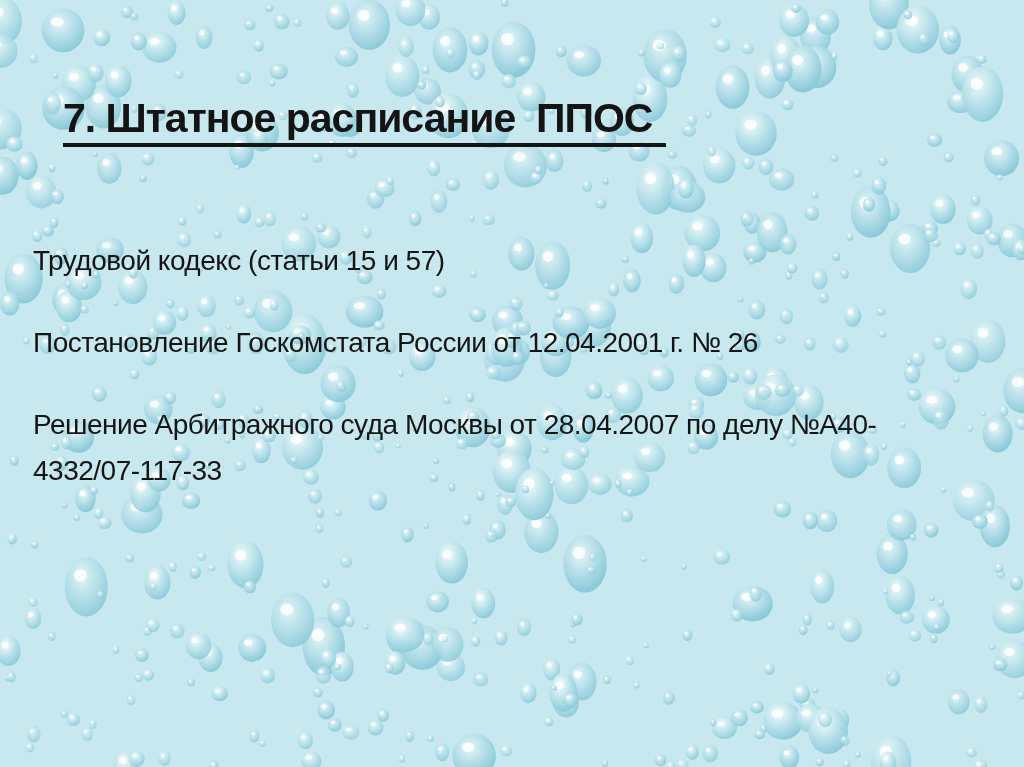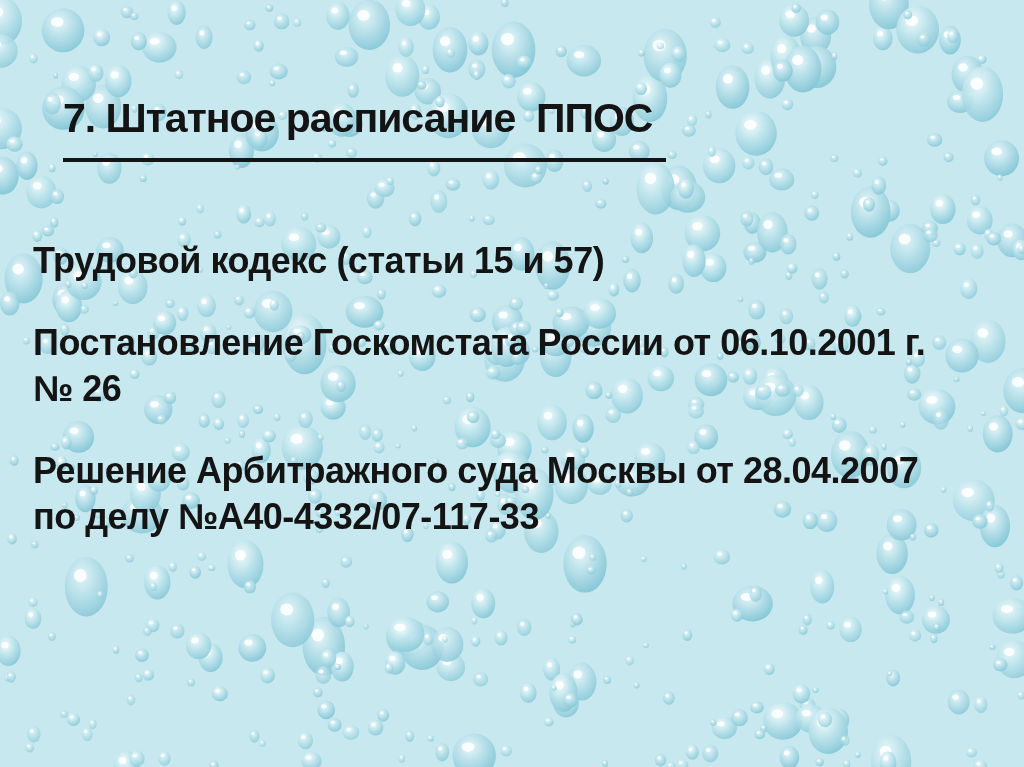--- a/index.html
+++ b/index.html
@@ -27,37 +27,36 @@
     left: 63px;
     top: 96px;
     display: inline-block;
     font-size: 41px;
     font-weight: bold;
     line-height: 44px;
     letter-spacing: -1px;
     color: #141414;
     white-space: pre;
     padding-right: 14px;
-    padding-bottom: 18px;
+    padding-bottom: 3px;
     border-bottom: 4px solid #141414;
   }
   #body-text {
     position: absolute;
     left: 33px;
     top: 238px;
     width: 900px;
     color: #141414;
   }
   .paragraph {
-    font-size: 36px;
+    font-size: 28px;
     line-height: 46px;
     letter-spacing: -0.5px;
     margin: 0 0 36px 0;
     white-space: pre-wrap;
-    font-weight: bold;
   }
   .paragraph:last-child {
     margin-bottom: 16px;
   }
 </style>
 </head>
 <body>
 
 <div id="slide">
 
@@ -1338,17 +1337,17 @@
         <ellipse cx="202.6" cy="417.9" rx="1.7" ry="1.6" fill="#ffffff" opacity="0.85"></ellipse>
         <ellipse cx="711.9" cy="151.5" rx="3.9" ry="5.3" fill="url(#dropGradA)" opacity="0.75"></ellipse>
         <ellipse cx="710.8" cy="149.5" rx="1.2" ry="1.2" fill="#ffffff" opacity="0.85"></ellipse>
       </g>
   </svg>
 
   <div id="title" style="color: rgb(20, 20, 20); border-bottom-color: rgb(20, 20, 20);">7. Штатное расписание  ППОС</div>
 
   <div id="body-text" style="color: rgb(20, 20, 20);">
     <p class="paragraph">Трудовой кодекс (статьи 15 и 57)</p>
-    <p class="paragraph">Постановление Госкомстата России от 06.10.2001 г. № 26</p>
+    <p class="paragraph">Постановление Госкомстата России от 12.04.2001 г. № 26</p>
     <p class="paragraph">Решение Арбитражного суда Москвы от 28.04.2007 по делу №А40-4332/07-117-33</p>
   </div>
 
 </div>
 
 </body></html>

